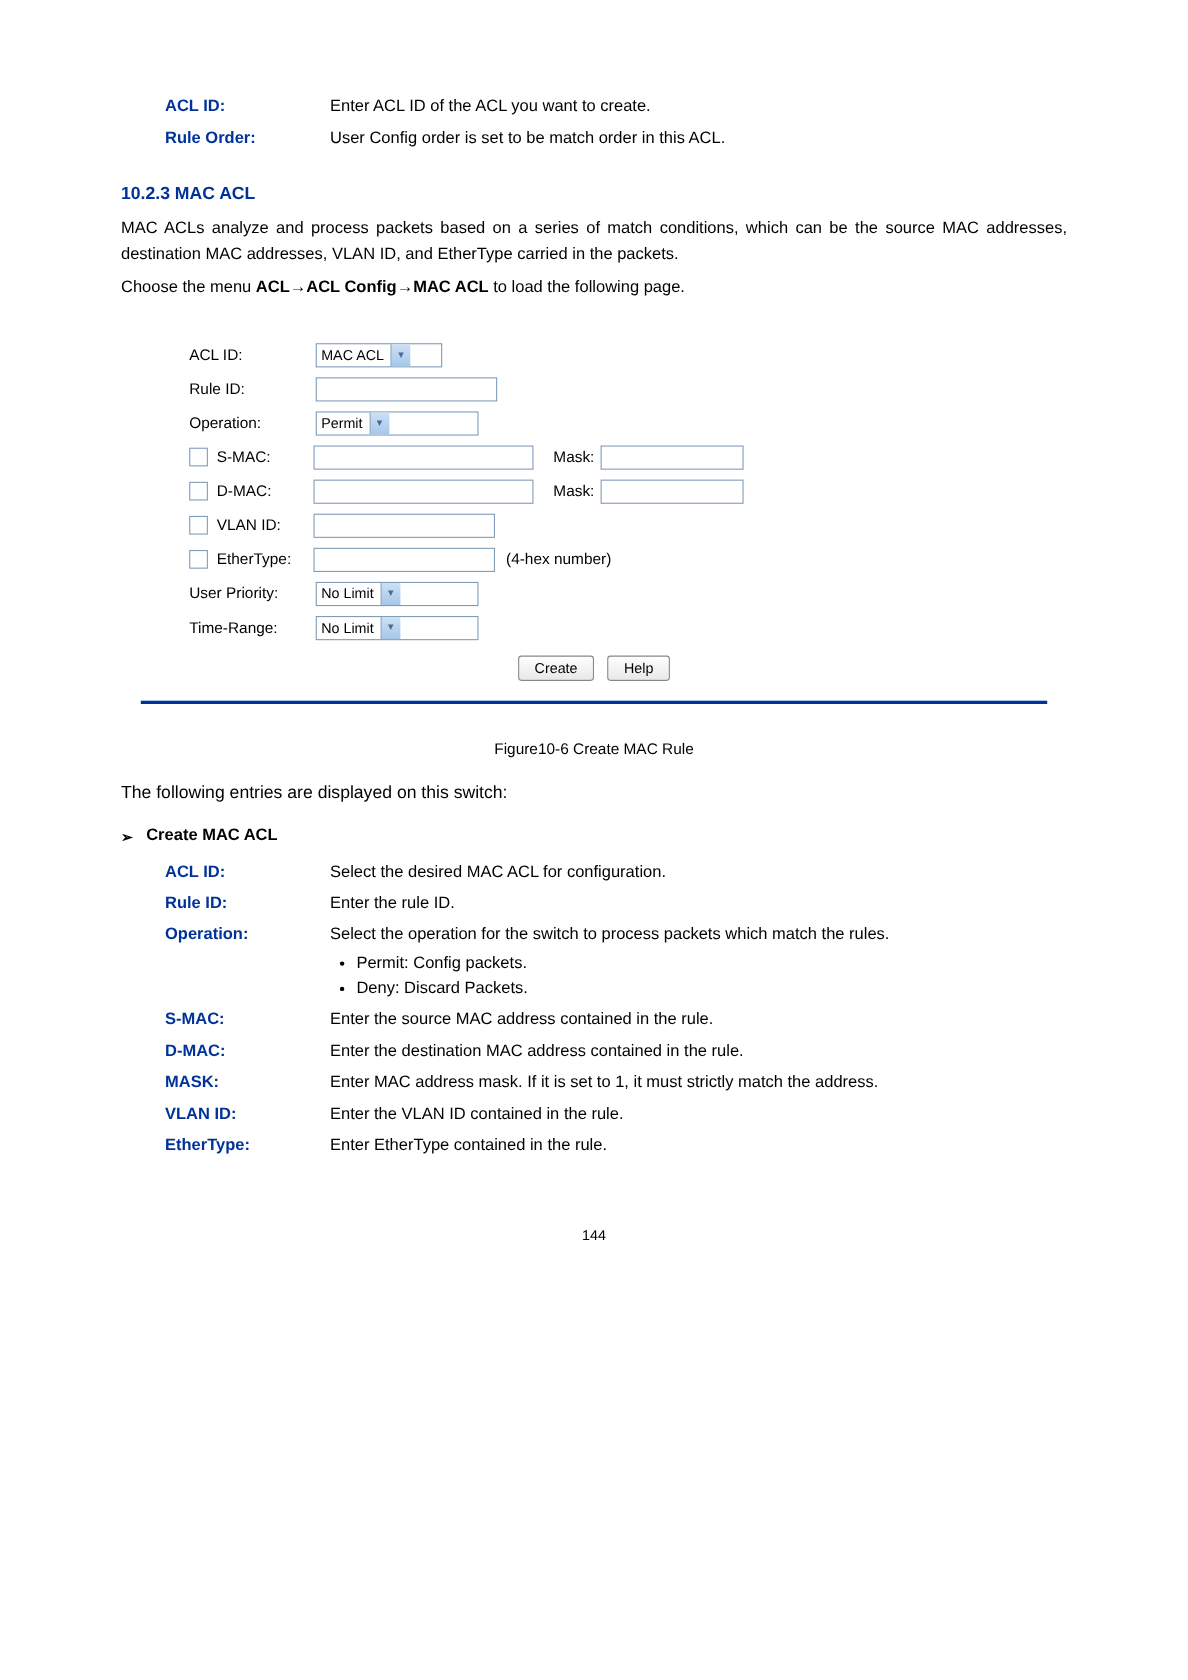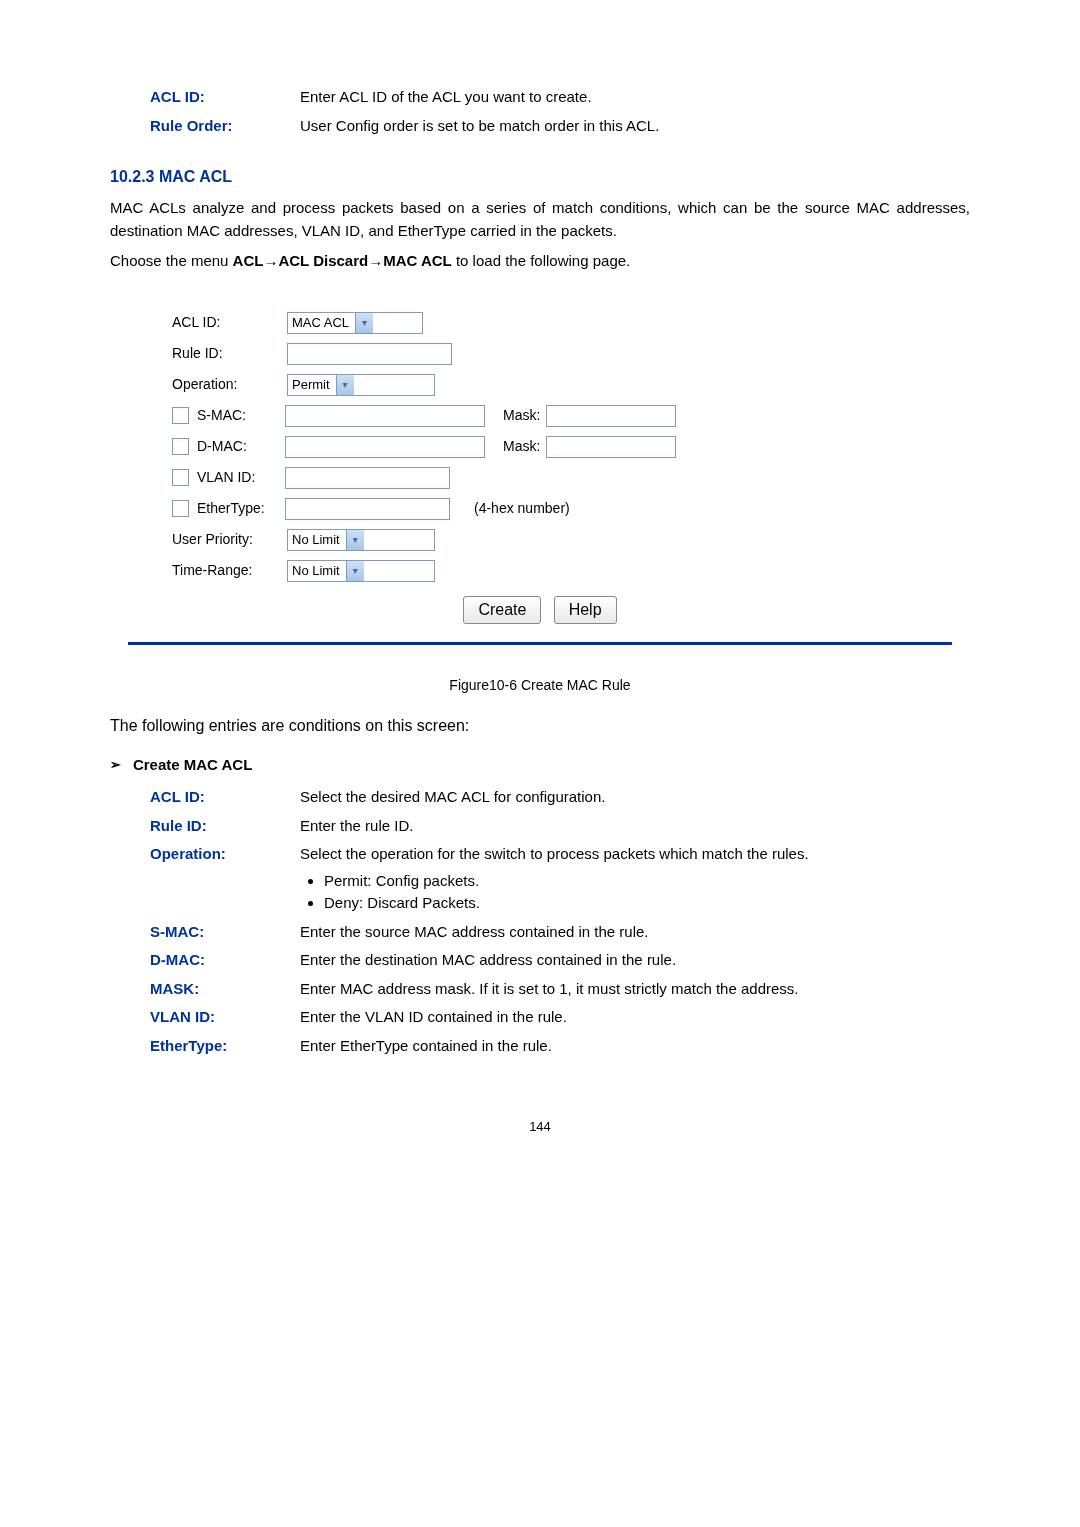--- a/index.html
+++ b/index.html
@@ -106,32 +106,32 @@
     }
     .select-box .arrow {
       width: 18px; height: 20px;
       background: linear-gradient(#cde0f5, #a6c7e8);
       border-left: 1px solid #7f9db9;
       margin-left: 6px;
       display: flex; align-items: center; justify-content: center;
       color: #4a6a9a;
       font-size: 10px;
     }
-    .select-short { width: 136px; }
+    .select-short { width: 115px; }
     .select-med { width: 148px; }
     .mask-label { margin: 0 6px 0 18px; }
-    .hexnote { margin-left: 24px; }
+    .hexnote { margin-left: 10px; }
     .btnrow { text-align: center; margin-top: 14px; }
     .btn {
       display: inline-block;
       border: 1px solid #888;
       background: linear-gradient(#fff, #e8e8e8);
       border-radius: 3px;
       padding: 1px 14px;
-      font-size: 16px;
+      font-size: 13px;
       margin: 0 4px;
       color: #000;
     }
     
     .figure-caption {
       text-align: center;
       font-size: 14px;
       margin: 30px 0 18px 0;
     }
     
@@ -165,21 +165,21 @@
 <div class="deflist-row">
   <div class="deflist-label">Rule Order:</div>
   <div class="deflist-value">User Config order is set to be match order in this ACL.</div>
 </div>
 
 <h2 class="section-heading">10.2.3  MAC ACL</h2>
 
 <p class="body-text">MAC ACLs analyze and process packets based on a series of match conditions, which can be the source MAC addresses, destination MAC addresses, VLAN ID, and EtherType carried in the packets.</p>
 
 <p class="menu-path">
-  <span>Choose the menu </span><b>ACL→ACL Discard→MAC ACL</b><span> to load the following page.</span>
+  <span>Choose the menu </span><b>ACL→ACL Config→MAC ACL</b><span> to load the following page.</span>
 </p>
 
 <div class="figure-panel">
   <div class="form-area">
 
     <div class="form-row form-row-indent">
       <span class="form-row-label-indent">ACL ID:</span>
       <span class="select-box select-short">
         <span>MAC ACL</span>
         <span class="arrow">▾</span>
@@ -247,21 +247,21 @@
     <div class="btnrow">
       <span class="btn">Create</span>
       <span class="btn">Help</span>
     </div>
 
   </div>
 </div>
 
 <div class="figure-caption">Figure10-6 Create MAC Rule</div>
 
-<p class="lead">The following entries are conditions on this screen:</p>
+<p class="lead">The following entries are displayed on this switch:</p>
 
 <div class="chevron-row">
   <span class="chevron">➢</span>
   <span>Create MAC ACL</span>
 </div>
 
 <div class="deflist-row">
   <div class="deflist-label">ACL ID:</div>
   <div class="deflist-value">Select the desired MAC ACL for configuration.</div>
 </div>

